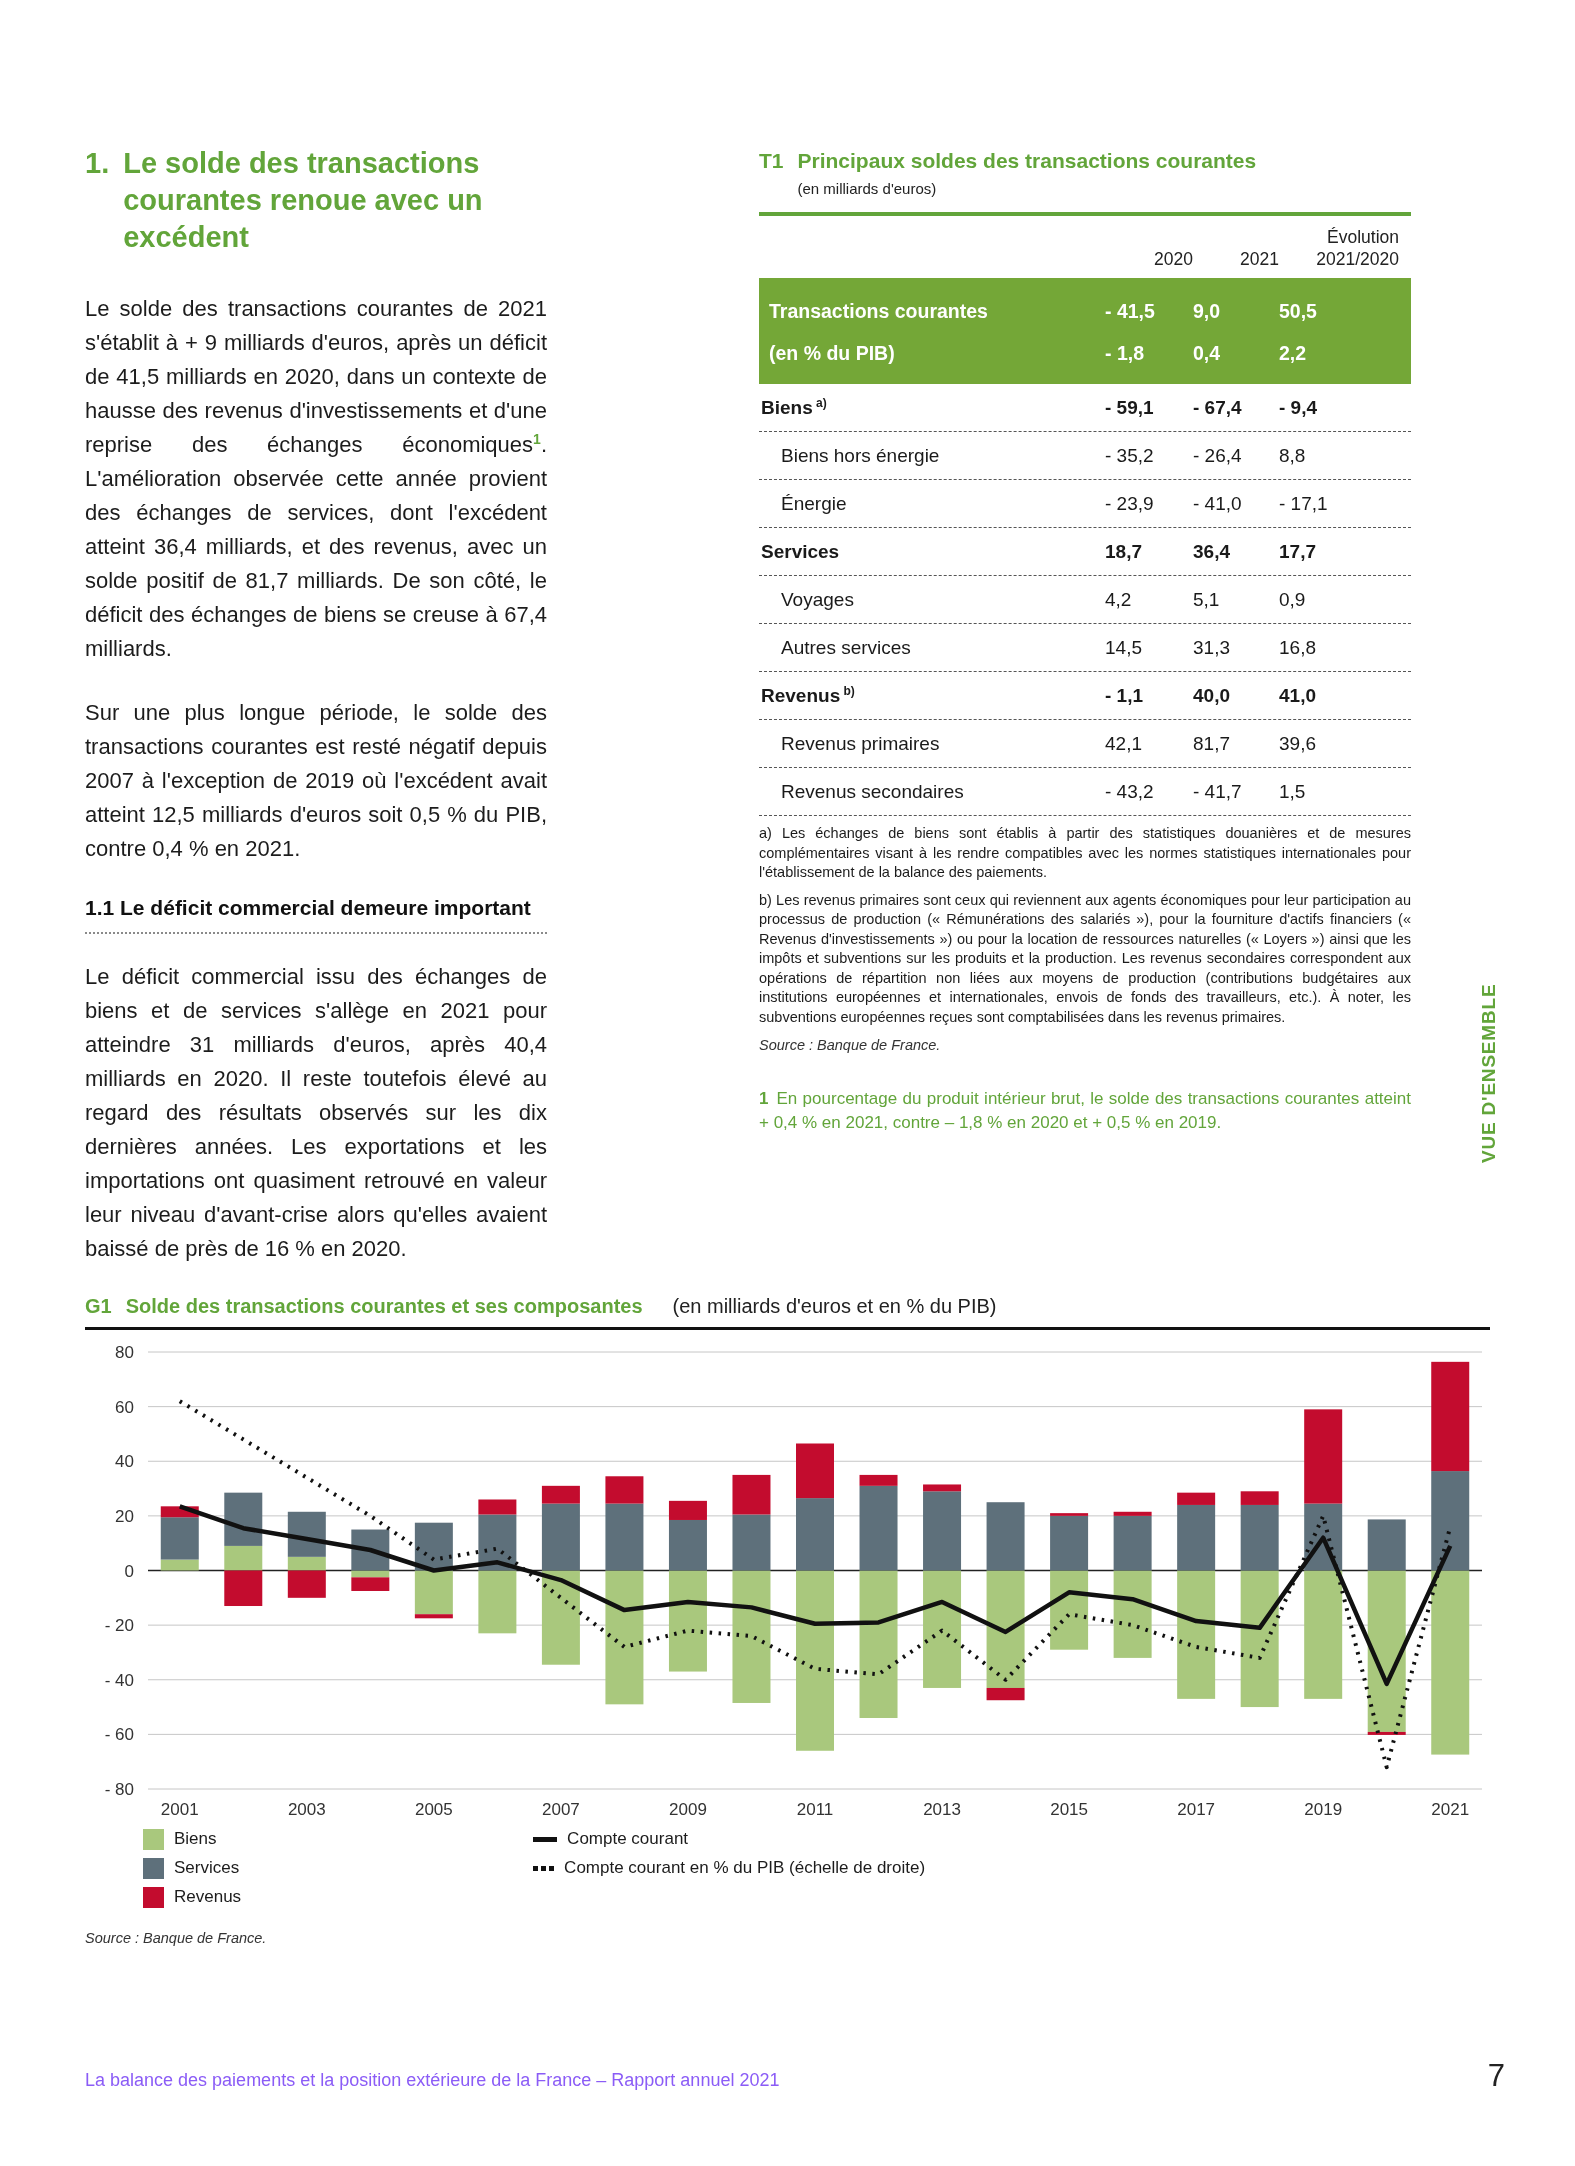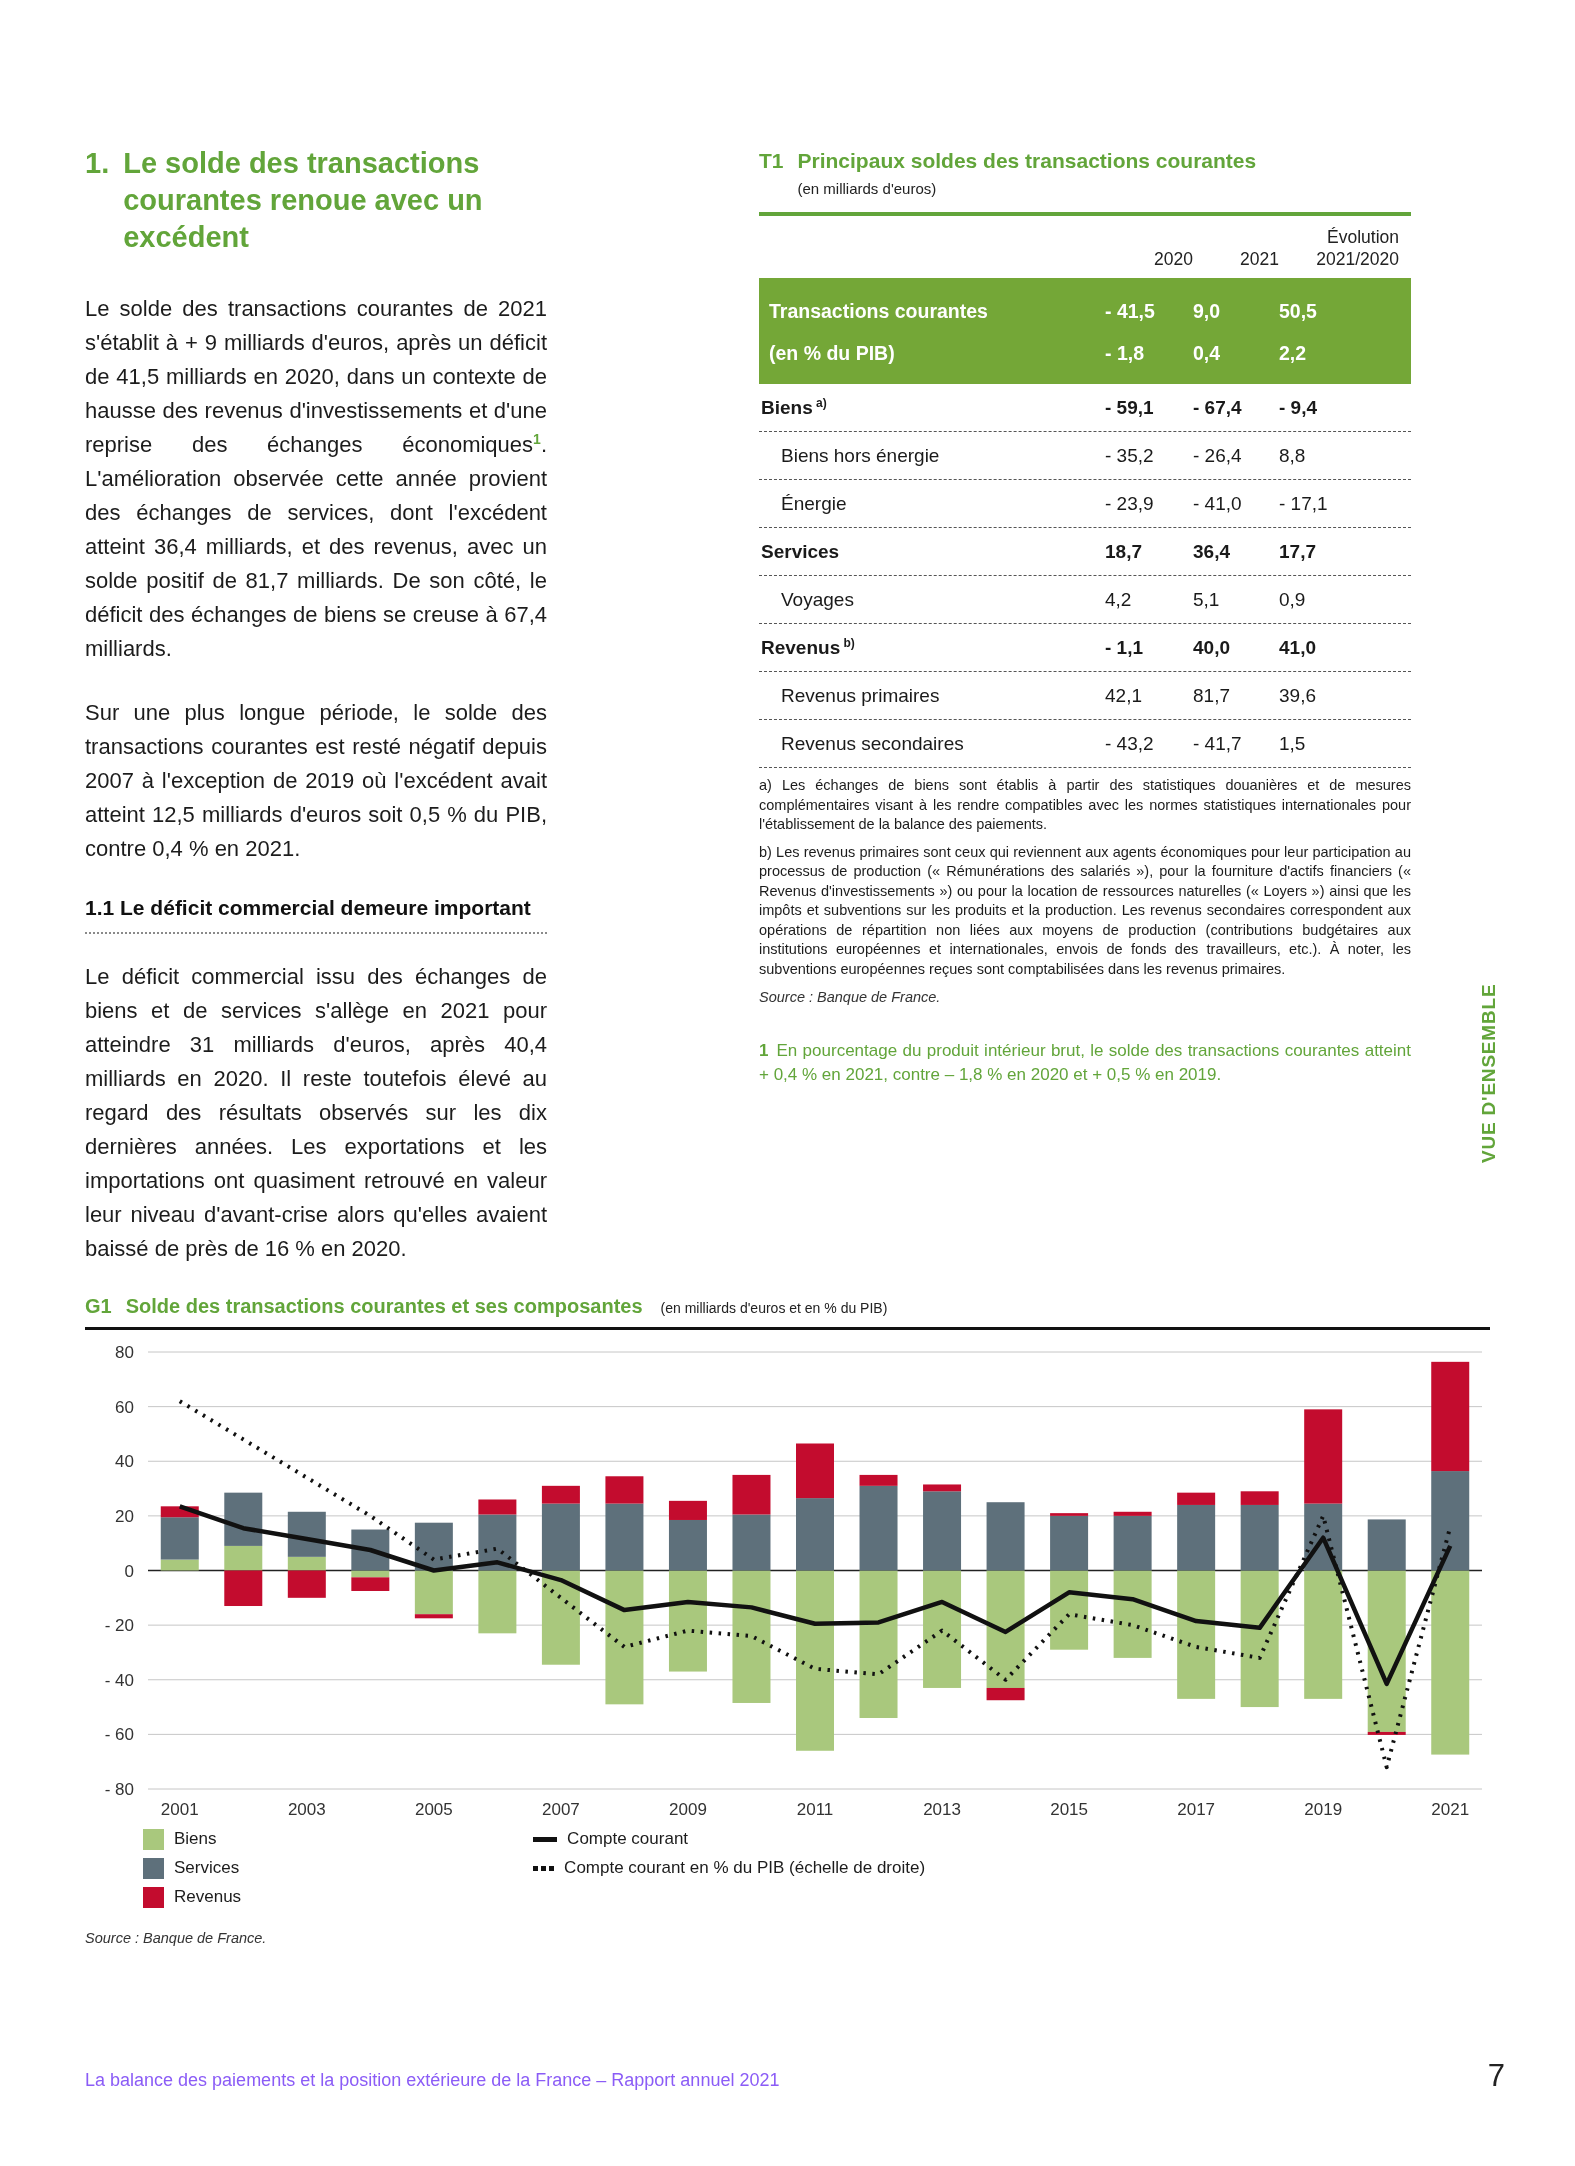--- a/index.html
+++ b/index.html
@@ -45,21 +45,21 @@
 
   
   .vertical-label{position:absolute;left:1478px;top:1163px;transform:rotate(-90deg);
                   transform-origin:0 0;white-space:nowrap;font-size:19px;font-weight:bold;
                   color:#62a53a;letter-spacing:0.8px;}
 
   
   .chart-sec{position:absolute;left:85px;top:1295px;width:1405px;}
   .g-title-row{display:flex;gap:14px;align-items:baseline;font-size:20px;font-weight:bold;
                color:#62a53a;}
-  .g-unit{font-size:14px;font-weight:normal;color:#222;margin-left:4px;}
+  .g-unit{font-size:20px;font-weight:normal;color:#222;margin-left:16px;}
   .g-rule{height:3px;background:#111;margin-top:9px;}
   #chart-svg{display:block;margin-top:0;}
   .tick-label{font-size:17px;fill:#333;}
   .legend{display:flex;margin-top:6px;padding-left:58px;}
   .legend-col{display:flex;flex-direction:column;gap:7px;}
   .legend-col.lines{margin-left:292px;}
   .legend-item{display:flex;align-items:center;gap:10px;font-size:17px;color:#1c1c1c;height:22px;}
   .swatch{width:21px;height:21px;display:inline-block;}
   .line-marker{width:24px;height:5px;background:#111;display:inline-block;}
   .dots-marker{display:inline-flex;gap:3px;}
@@ -141,20 +141,26 @@
           <span class="t-label"><span>Services</span></span>
           <span class="t-val">18,7</span>
           <span class="t-val c2">36,4</span>
           <span class="t-val c3">17,7</span>
         </div>
         <div class="t-row indent">
           <span class="t-label"><span>Voyages</span></span>
           <span class="t-val">4,2</span>
           <span class="t-val c2">5,1</span>
           <span class="t-val c3">0,9</span>
+        </div>
+        <div class="t-row indent">
+          <span class="t-label"><span>Autres services</span></span>
+          <span class="t-val">14,5</span>
+          <span class="t-val c2">31,3</span>
+          <span class="t-val c3">16,8</span>
         </div>
         <div class="t-row bold">
           <span class="t-label"><span>Revenus</span><span class="t-sup"> b)</span></span>
           <span class="t-val">- 1,1</span>
           <span class="t-val c2">40,0</span>
           <span class="t-val c3">41,0</span>
         </div>
         <div class="t-row indent">
           <span class="t-label"><span>Revenus primaires</span></span>
           <span class="t-val">42,1</span>

